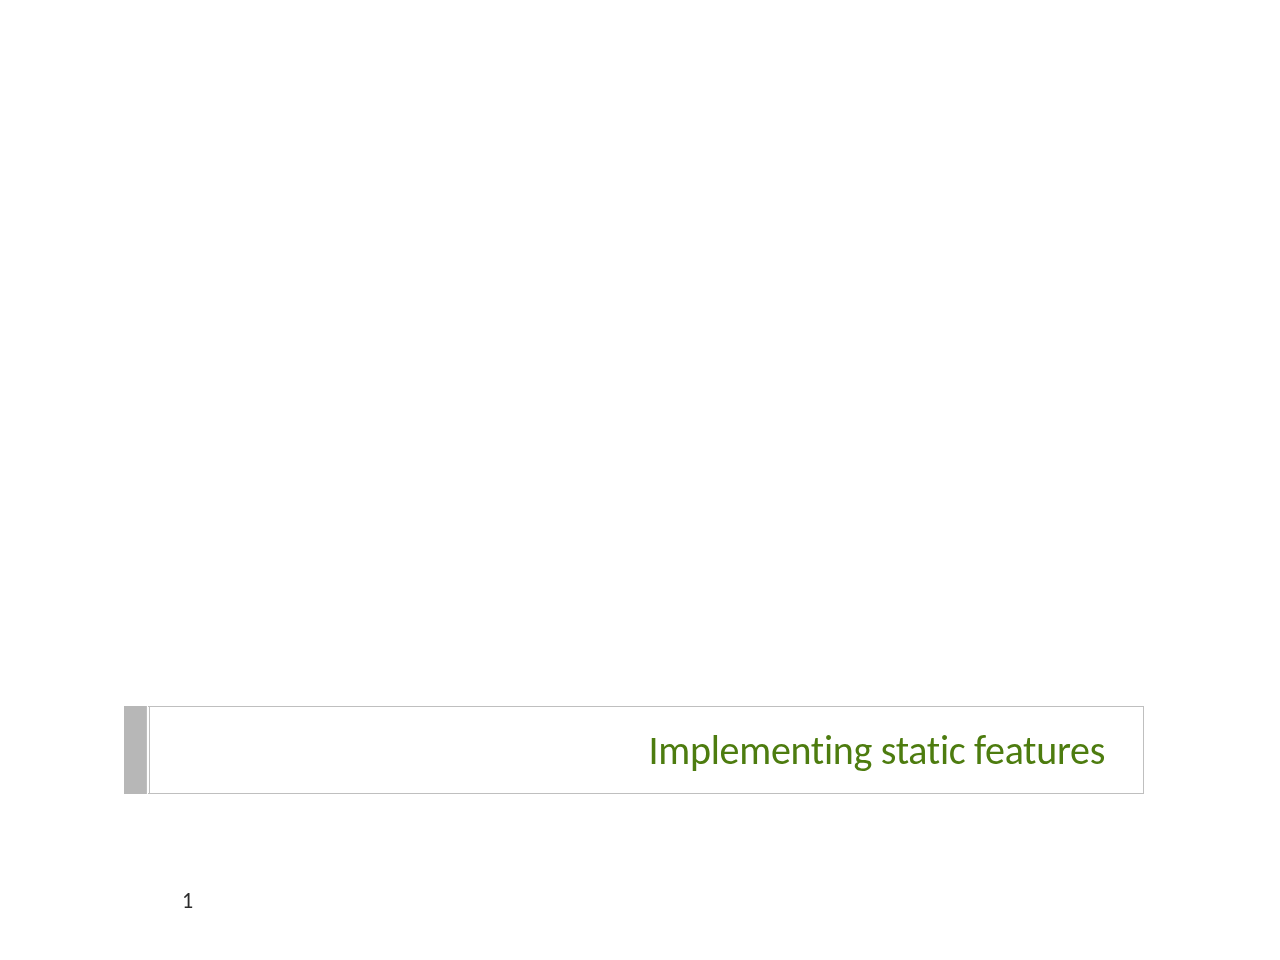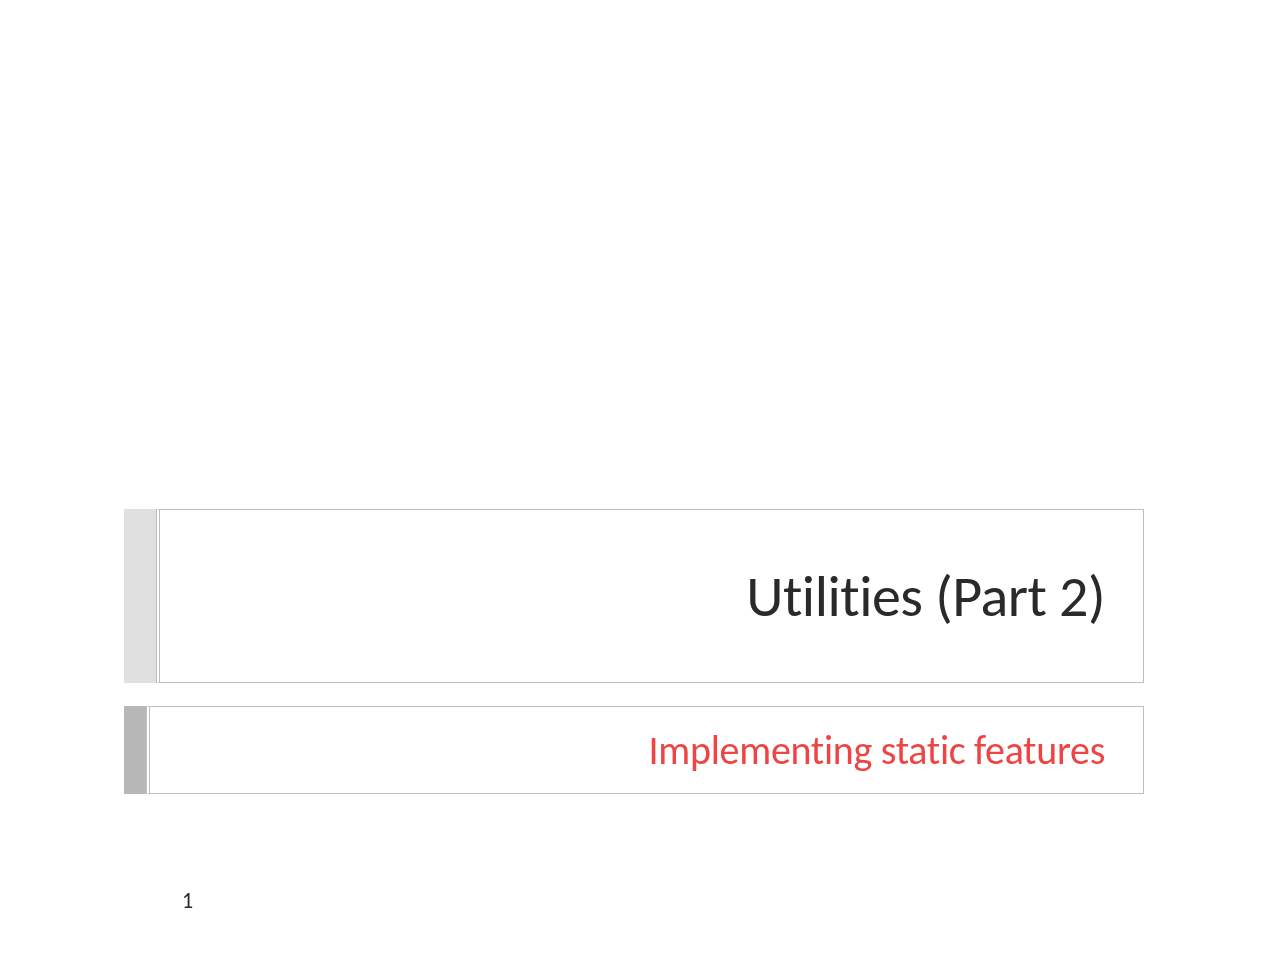--- a/index.html
+++ b/index.html
@@ -70,42 +70,36 @@
       border-bottom: 1px solid #bfbfbf;
       border-left: 4px double #bfbfbf;
       display: flex;
       align-items: center;
       justify-content: flex-end;
       padding-right: 38px;
       padding-left: 20px;
     }
     .subtitle-text {
       font-size: 40px;
-      color: #ef4444;
+      color: #4d7c0f;
       letter-spacing: -0.3px;
     }
     .page-number {
       position: absolute;
       left: 182px;
       bottom: 46px;
       font-size: 22px;
       color: #2a2a2a;
       font-family: Calibri, Arial, sans-serif;
     }
   </style>
 </head>
 <body>
 
 <div class="slide">
-  <div class="title-block">
-    <div class="accent-bar"></div>
-    <div class="content">
-      <span class="title-text">Utilities (Part 2)</span>
-    </div>
-  </div>
 
   <div class="subtitle-block">
     <div class="accent-bar"></div>
     <div class="content">
       <span class="subtitle-text">Implementing static features</span>
     </div>
   </div>
 
   <div class="page-number">1</div>
 </div>

